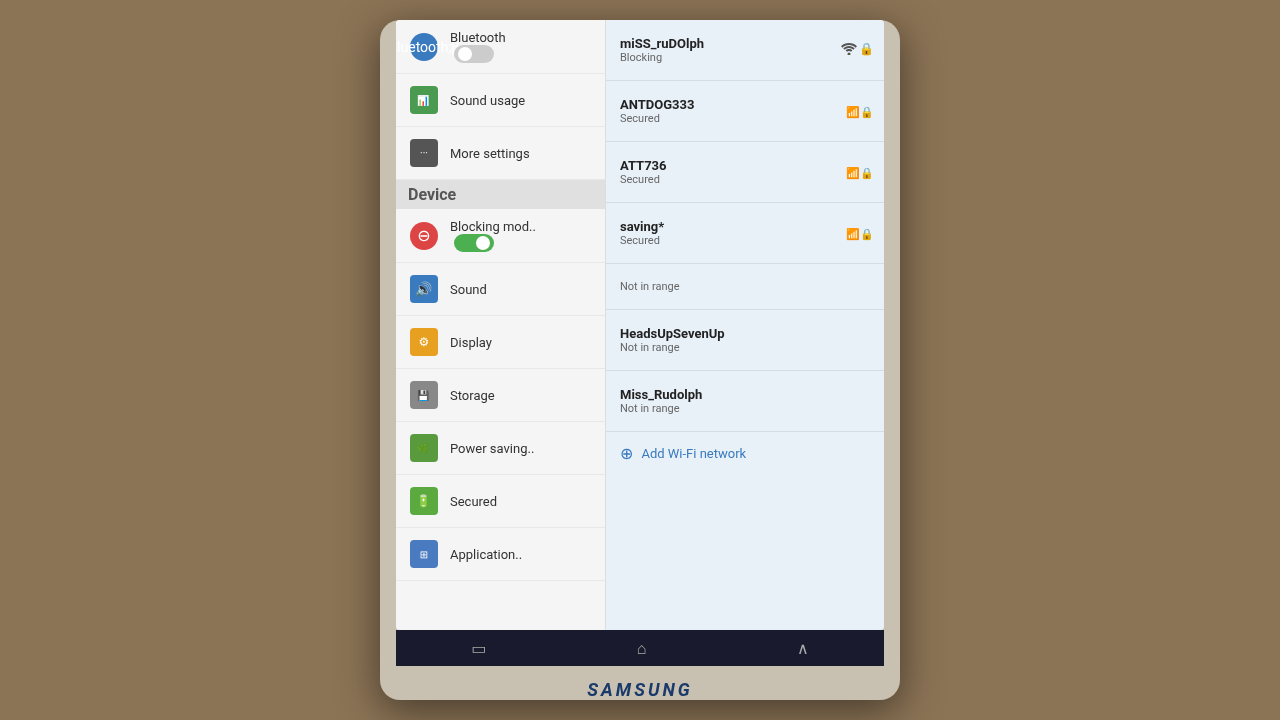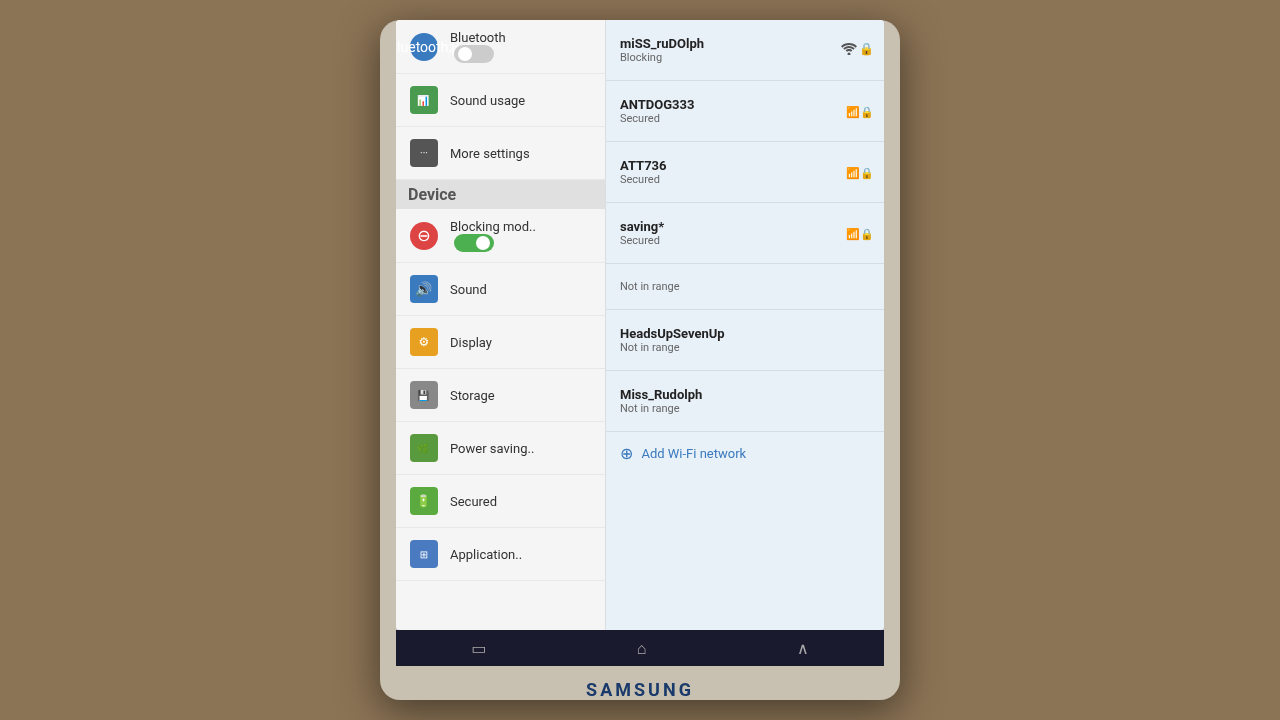--- a/index.html
+++ b/index.html
@@ -176,20 +176,21 @@
       cursor: pointer;
     }
 
     
     .samsung-brand {
       margin-top: 6px;
       font-size: 18px;
       font-weight: bold;
       color: #1a3a6b;
       letter-spacing: 3px;
+      font-style: italic;
     }
 
     
     .icon-bluetooth {
       width: 28px;
       height: 28px;
       background: #3a7abf;
       border-radius: 50%;
       display: flex;
       align-items: center;

